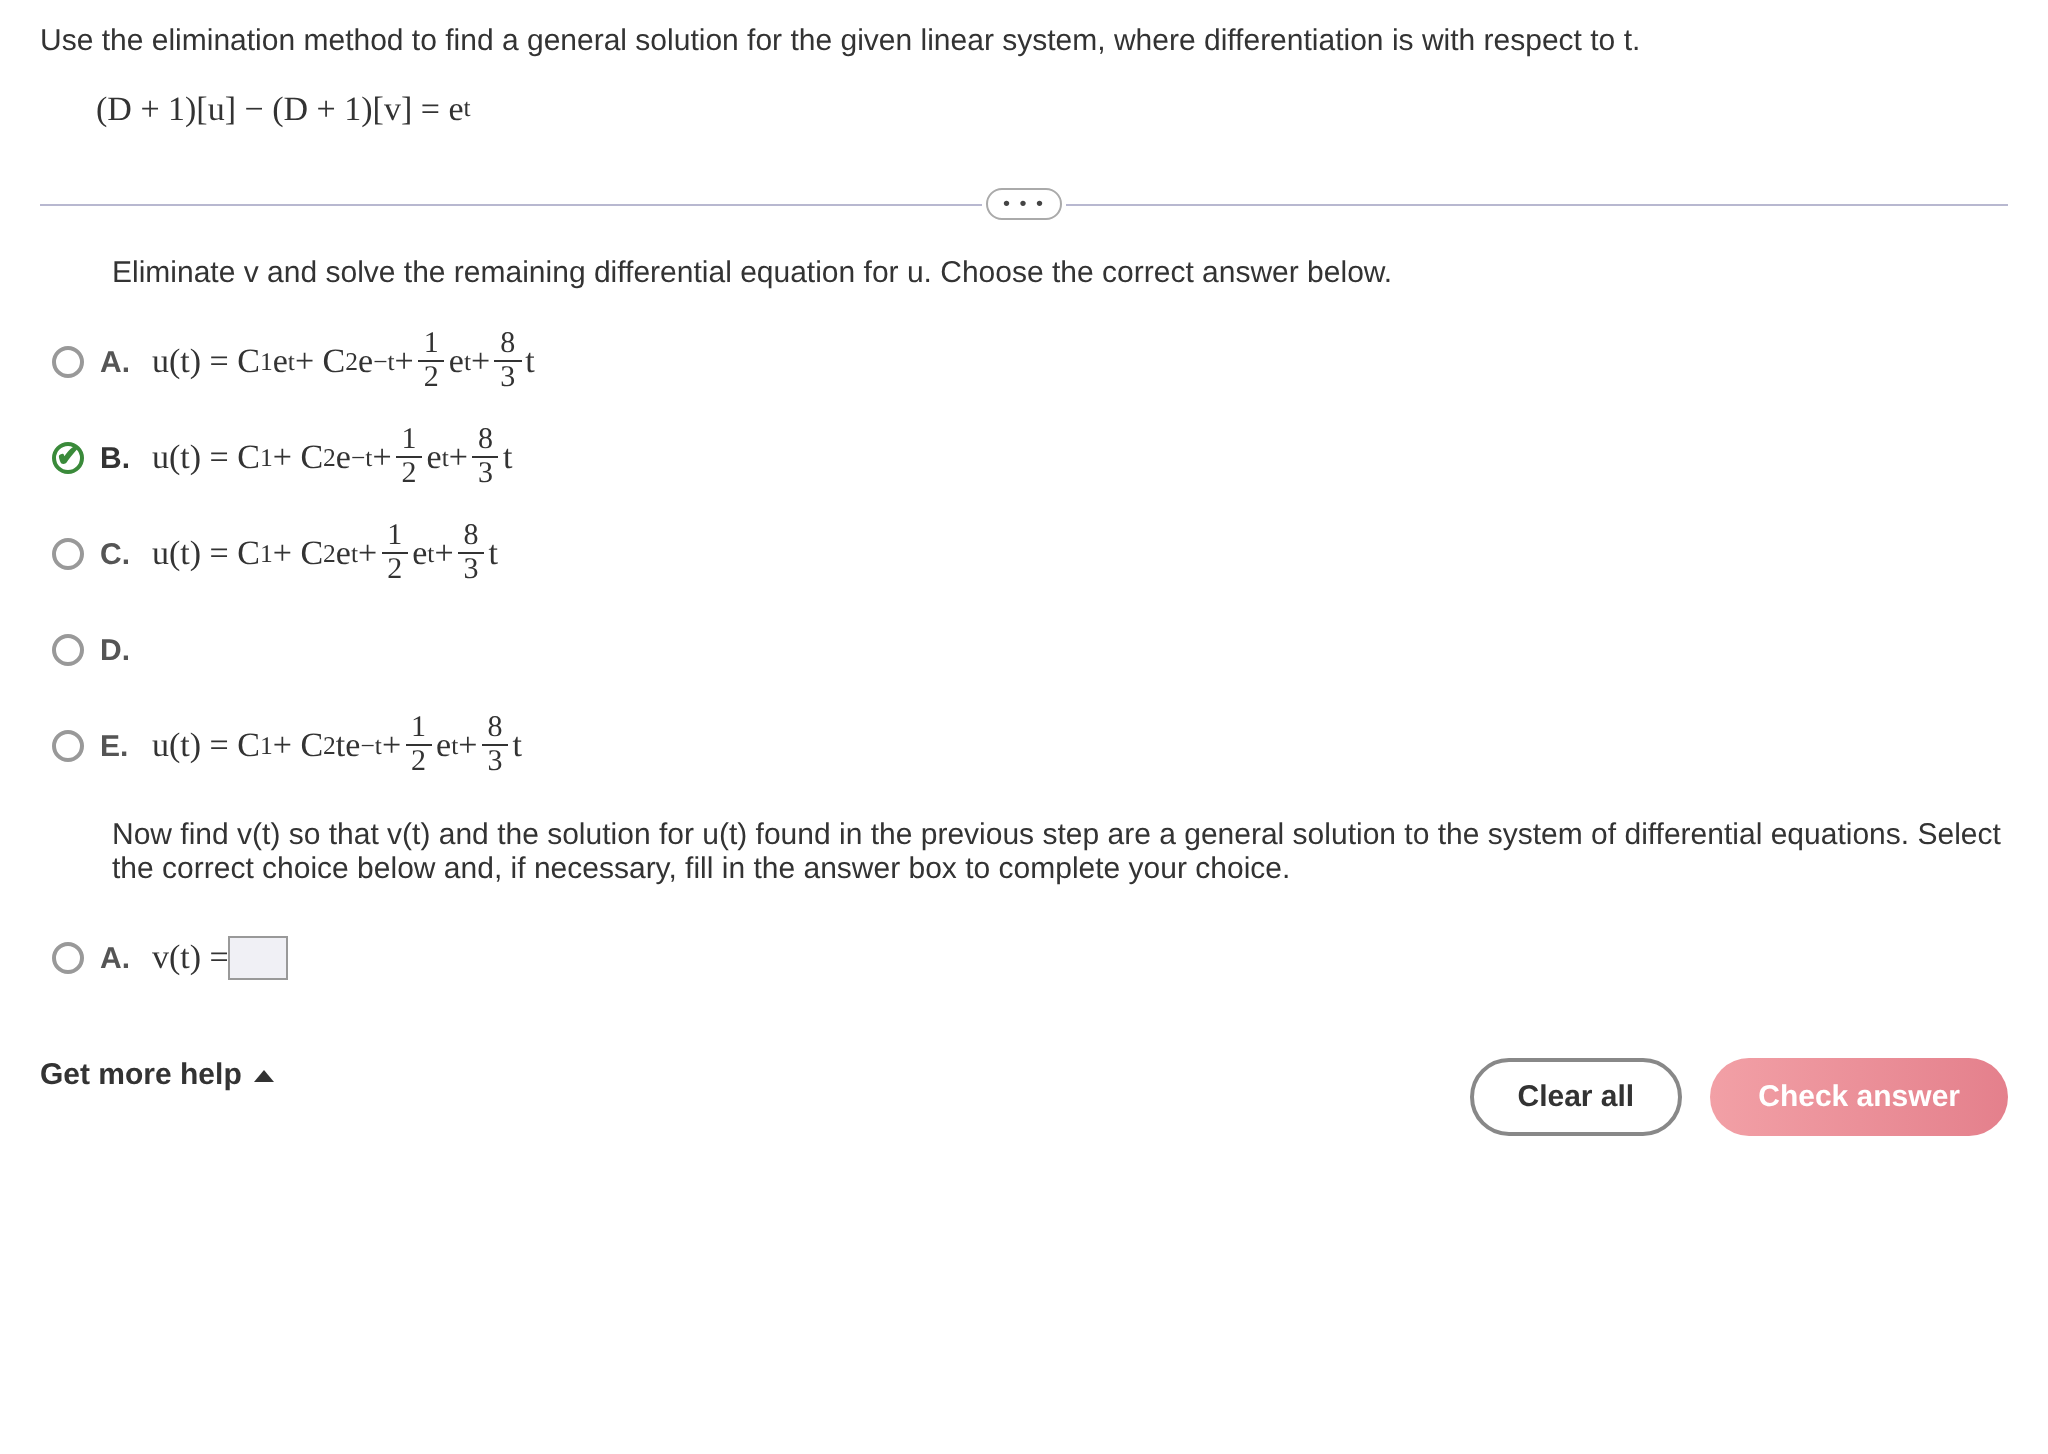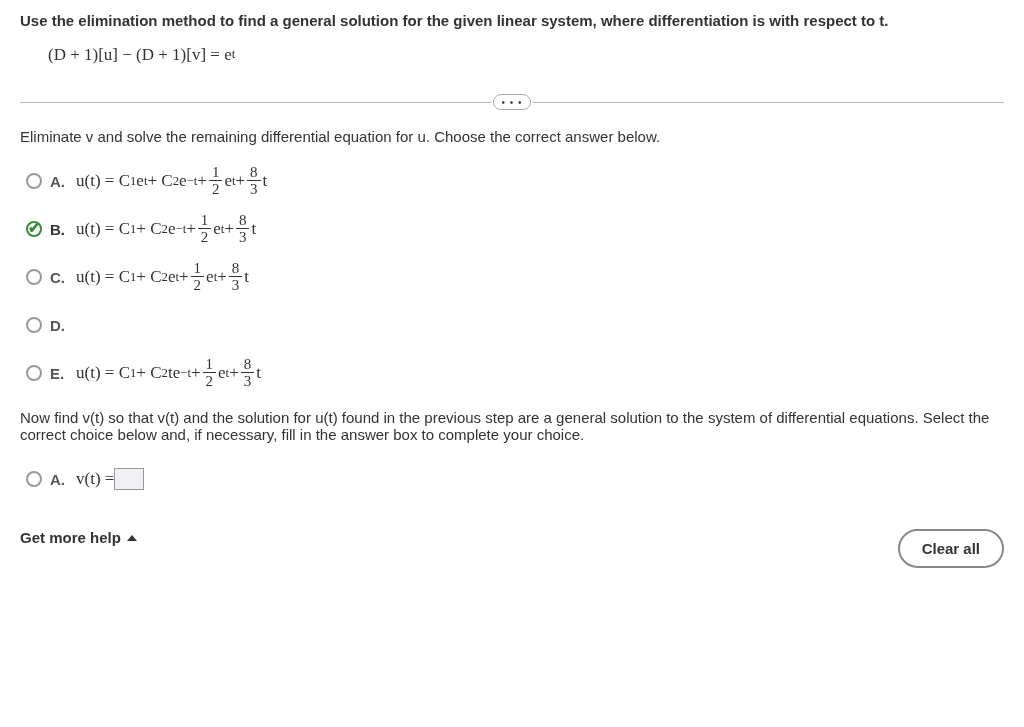--- a/index.html
+++ b/index.html
@@ -4,32 +4,32 @@
 <style>
 body {
   font-family: Arial, Helvetica, sans-serif;
   font-size: 15px;
   color: #333;
   margin: 0;
   padding: 12px 20px;
   width: 1024px;
   box-sizing: border-box;
 }
-.question-text { margin-bottom: 12px; font-weight: bold; }
+.question-text { margin-bottom: 12px; }
 .equations { margin-left: 28px; margin-bottom: 26px; line-height: 1.6; }
 sup { font-size: 0.75em; vertical-align: super; }
 sub { font-size: 0.75em; vertical-align: sub; }
 .divider-wrap { display: flex; align-items: center; margin: 8px 0 18px 0; }
 .divider { flex: 1; height: 1px; background: #b8b8d0; }
 .dots-pill {
   width: 36px; height: 14px; border: 1px solid #aaa; border-radius: 8px;
   display: flex; align-items: center; justify-content: center; margin: 0 2px;
   font-size: 10px; letter-spacing: 1px; color: #444;
 }
-.subq { margin-bottom: 16px; }
+.subq { margin-bottom: 16px; margin-left: 36px; }
 .choices { margin-left: 6px; }
 .choice-row { display: flex; align-items: center; margin: 8px 0; min-height: 40px; }
 .radio {
   width: 16px; height: 16px; border: 2px solid #999; border-radius: 50%;
   flex-shrink: 0; margin-right: 8px; box-sizing: border-box; position: relative;
 }
 .radio.selected { border-color: #3a8a3a; }
 .radio.selected::after {
   content: "✔"; position: absolute; top: -4px; left: 0px; color: #3a8a3a;
   font-size: 15px; font-weight: bold;
@@ -210,14 +210,15 @@
   </div>
 </div>
 
 <div class="footer">
   <div class="get-help">
     <span>Get more help</span>
     <span class="triangle-up"></span>
   </div>
   <div class="btns">
     <div class="btn btn-clear">Clear all</div>
+    <div class="btn btn-check">Check answer</div>
   </div>
 </div>
 
 </body></html>

